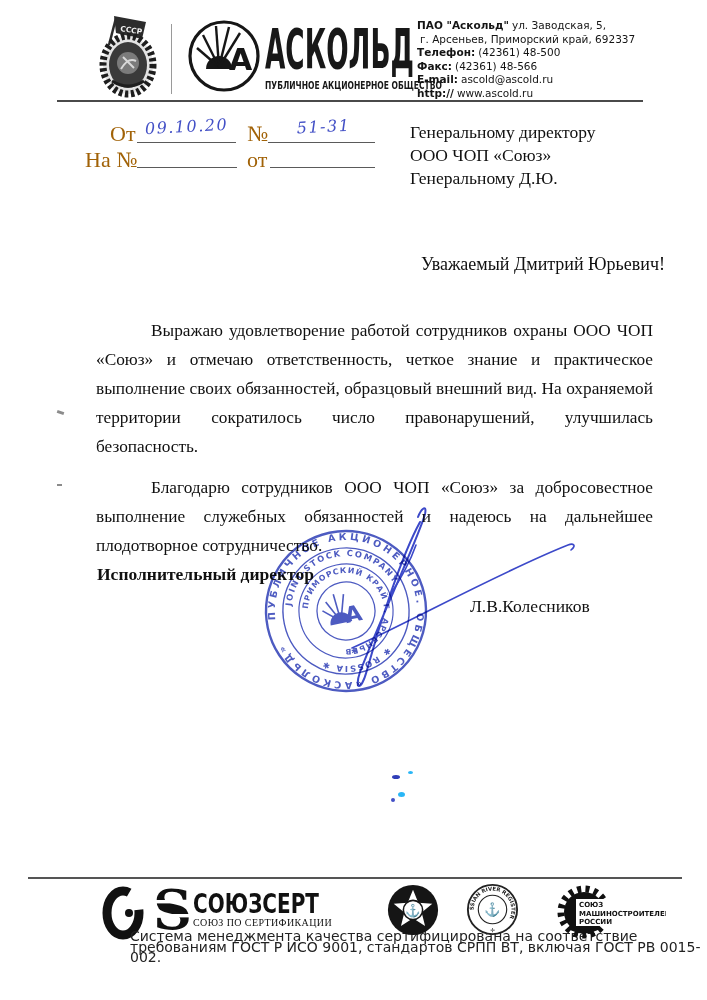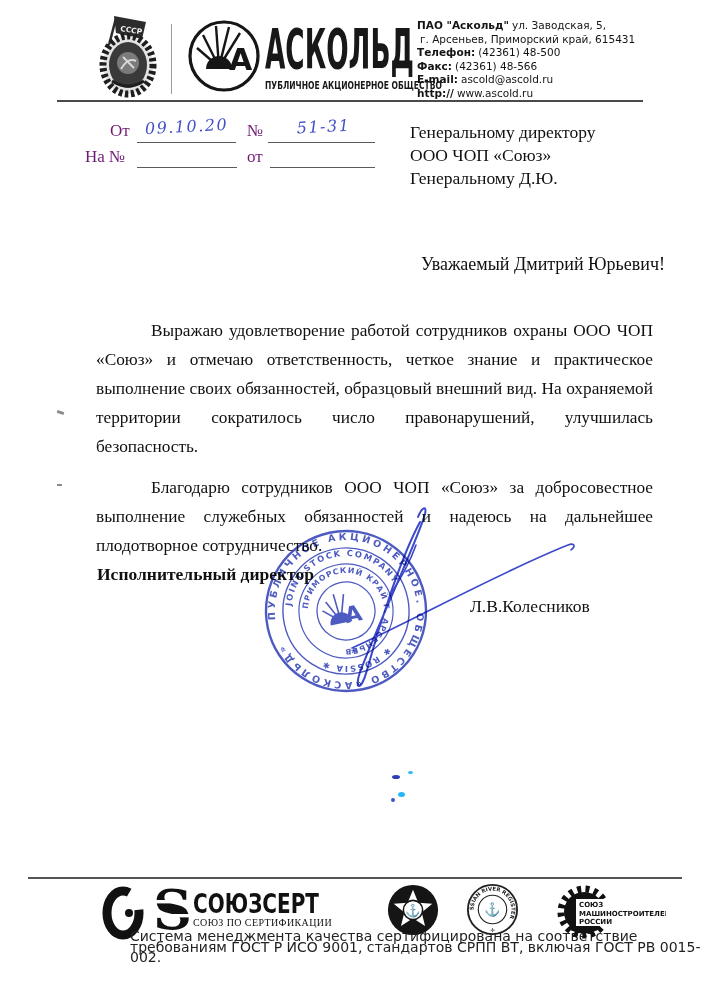--- a/index.html
+++ b/index.html
@@ -22,21 +22,21 @@
     position:absolute; left:265px; top:79px;
     font-family:"DejaVu Sans", sans-serif; font-weight:bold; font-size:10.5px;
     color:#181818; transform:scale(0.72,1); transform-origin:left top; white-space:nowrap;
   }
   .contact { position:absolute; left:417px; top:19px; font-family:"DejaVu Sans", sans-serif;
     font-size:10.5px; line-height:13.5px; color:#141414; }
   .contact b { margin-right:3px; }
   .hdr-rule { position:absolute; left:57px; top:100px; width:586px; height:2px; background:#4a4a4a; }
 
   
-  .ref-label { position:absolute; font-size:17px; color:#701a75; }
+  .ref-label { position:absolute; font-size:22px; color:#a16207; }
   .ref-line { position:absolute; border-bottom:1.4px solid #5a5a5a; height:1px; }
   .hand { position:absolute; font-family:"DejaVu Serif", serif; font-style:italic;
     color:#4350c6; font-size:16px; letter-spacing:1.5px; text-align:center; transform:rotate(-3deg); }
 
   
   .addressee { position:absolute; left:410px; top:121px; font-size:17.5px; line-height:23px; color:#101010; }
 
   
   .salutation { position:absolute; left:85px; top:254px; width:580px; text-align:right; font-size:18px; color:#101010; }
   .body-text { position:absolute; left:84px; top:304px; width:581px; font-size:17.3px;
@@ -98,21 +98,21 @@
       <line x1="33" y1="49" x2="54" y2="15"></line>
     </g>
     <text x="43" y="52" font-family="DejaVu Sans, sans-serif" font-size="30" font-weight="bold" fill="#161616">А</text>
   </svg>
 
   <div class="brand-name">АСКОЛЬД</div>
   <div class="brand-sub">ПУБЛИЧНОЕ АКЦИОНЕРНОЕ ОБЩЕСТВО</div>
 
   <div class="contact">
     <div><b>ПАО "Аскольд"</b><span>ул. Заводская, 5,</span></div>
-    <div><b></b><span>г. Арсеньев, Приморский край,  615431</span></div>
+    <div><b></b><span>г. Арсеньев, Приморский край,  692337</span></div>
     <div><b>Телефон:</b><span>(42361) 48-500</span></div>
     <div><b>Факс:</b><span>(42361) 48-566</span></div>
     <div><b>E-mail:</b><span>ascold@ascold.ru</span></div>
     <div><b>http://</b><span>www.ascold.ru</span></div>
   </div>
 
   <div class="hdr-rule"></div>
 
   <div class="ref-label" style="left:110px; top:121px;">От</div>
   <div class="ref-line" style="left:137px; top:142px; width:99px;"></div>

